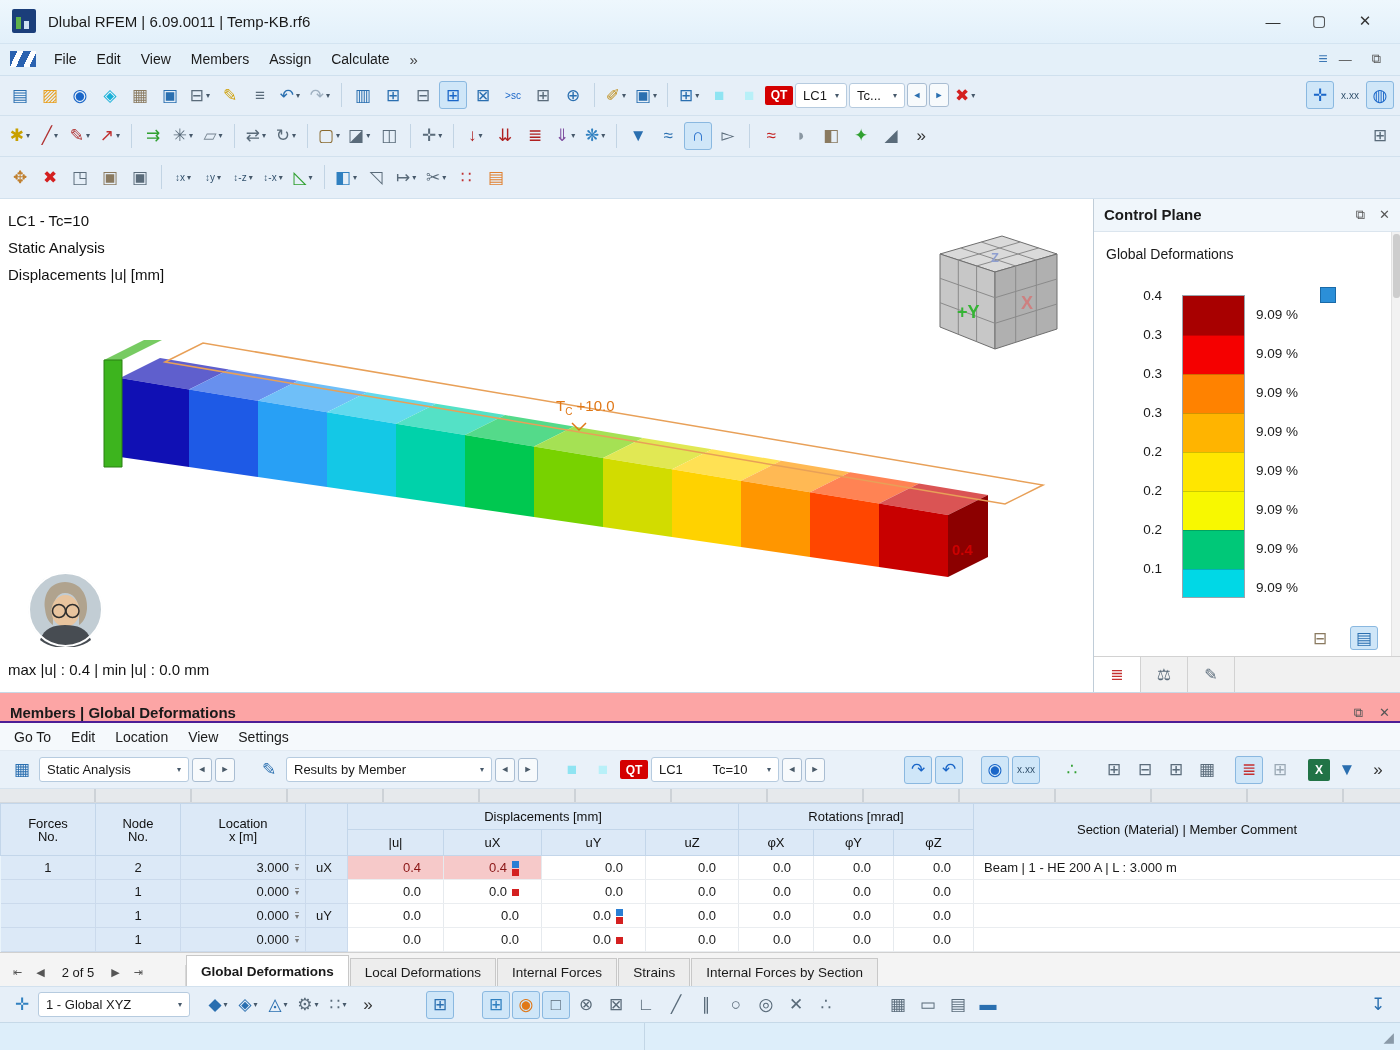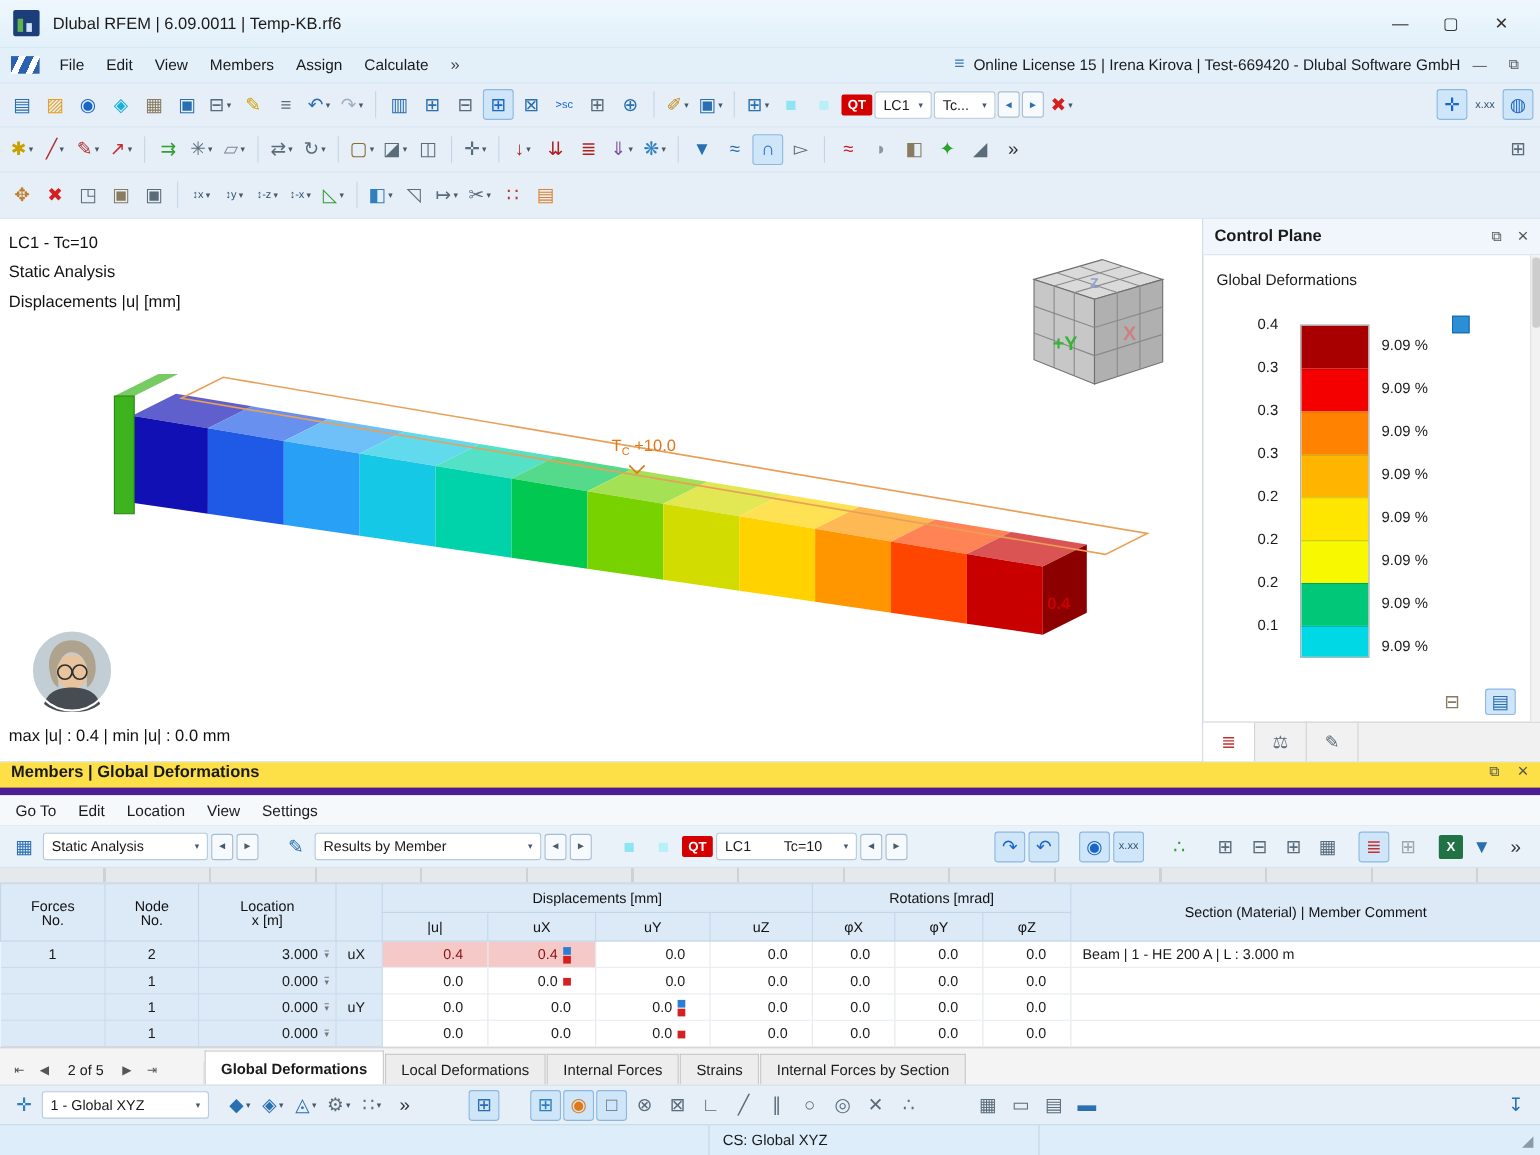--- a/index.html
+++ b/index.html
@@ -69,21 +69,21 @@
 .scale-marker{position:absolute;left:214px;top:-8px;width:16px;height:16px;background:#2b8fd8;border:1px solid #1a6aa8}
 .cp-scroll{position:absolute;right:0;top:33px;bottom:36px;width:9px;background:#f2f2f2;border-left:1px solid #e2e2e2}
 .cp-scroll i{display:block;width:7px;height:64px;margin:2px auto 0;background:#cdcdcd;border-radius:3px}
 .cp-buttons{display:flex;justify-content:flex-end;gap:16px;padding:0 22px 6px 0;margin-top:auto}
 .cp-btn{width:28px;height:24px;display:flex;align-items:center;justify-content:center;border-radius:3px}
 .cp-btn.pressed{background:#cfe6f8;border:1px solid #8ab8e0}
 .cp-tabs{height:36px;background:#f1f1f1;border-top:1px solid #d2d2d2;display:flex}
 .cp-tab{width:47px;display:flex;align-items:center;justify-content:center;border-right:1px solid #d2d2d2;font-size:16px}
 .cp-tab.active{background:#fff}
 
-.mp-header{height:30px;background:#fde047;display:flex;align-items:flex-start;padding:0 10px;border-bottom:7px solid #4c1d95}
+.mp-header{height:30px;background:#fca5a5;display:flex;align-items:flex-end;padding:0 10px;border-bottom:2px solid #4c1d95}
 .mp-title{font-weight:bold;font-size:15px}
 .mp-hdr-icons{margin-left:auto;display:flex;gap:16px;color:#555;font-size:13px}
 .mp-menubar{height:28px;display:flex;align-items:center;background:#f5f9fc;padding:0 4px;border-bottom:1px solid #e2eaf2}
 .mp-toolbar{height:38px;display:flex;align-items:center;background:#e9f1f9;padding:0 8px;border-bottom:1px solid #d5e2ee;gap:3px;overflow:hidden}
 .mp-grip{height:14px;background:#e6e9ec;border-bottom:1px solid #d5d9dd;background-image:repeating-linear-gradient(90deg,transparent 0 94px,#cdd2d7 94px 96px)}
 
 .results-table{width:1400px;border-collapse:collapse;table-layout:fixed;font-size:13px}
 .results-table th{background:#dce9f7;font-weight:normal;border:1px solid #c3d6ea;color:#111;height:26px;padding:0 4px}
 .results-table th span{display:block;line-height:13px}
 .results-table td{border-right:1px solid #e6eaee;border-bottom:1px solid #eaedf0;height:24px;padding:0 6px;background:#fff}
@@ -137,21 +137,20 @@
         <span class="menu-item">File</span>
         <span class="menu-item">Edit</span>
         <span class="menu-item">View</span>
         <span class="menu-item">Members</span>
         <span class="menu-item">Assign</span>
         <span class="menu-item">Calculate</span>
       </span>
     <span class="menu-overflow">»</span>
     <div class="license">
       <span class="license-icon">≡</span>
-      <span>Online License 15 | Irena Kirova | Test-669420 - Dlubal Software GmbH</span>
     </div>
     <span class="small-ctl">—</span>
     <span class="small-ctl">⧉</span>
   </div>
 
   <div class="toolbar tb1">
       <span class="tbtn">
         <span class="tglyph" style="color: rgb(42, 111, 176);">▤</span>
       </span>
       <span class="tbtn">
@@ -912,19 +911,18 @@
         <span class="tglyph" style="color: rgb(42, 111, 176);">▬</span>
       </span>
       <span class="tgap" style="margin-left: auto;"></span>
       <span class="tbtn">
         <span class="tglyph" style="color: rgb(42, 111, 176);">↧</span>
       </span>
     </div>
 
   <div class="statusbar">
     <div class="sb-seg empty"></div>
-    <div class="sb-seg cs">CS: Global XYZ</div>
     <div class="sb-fill">
         <span>◢</span>
       </div>
   </div>
 
 </div>
 
 </body></html>

